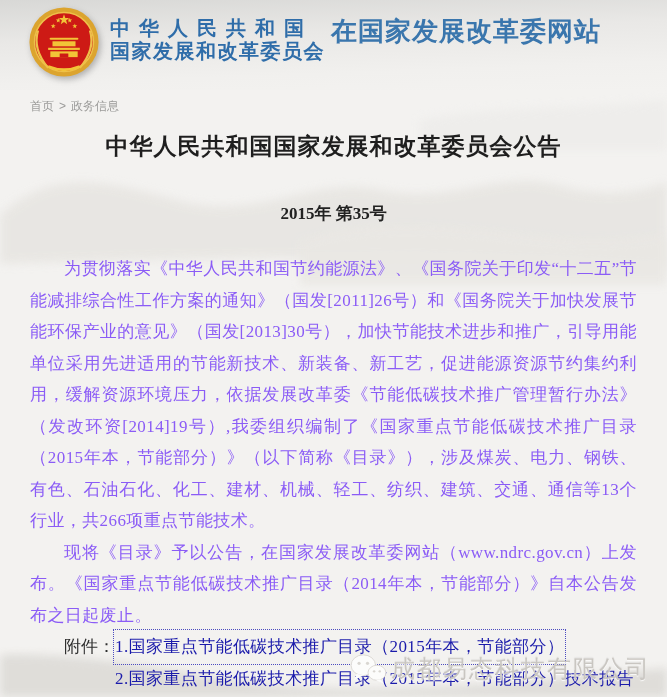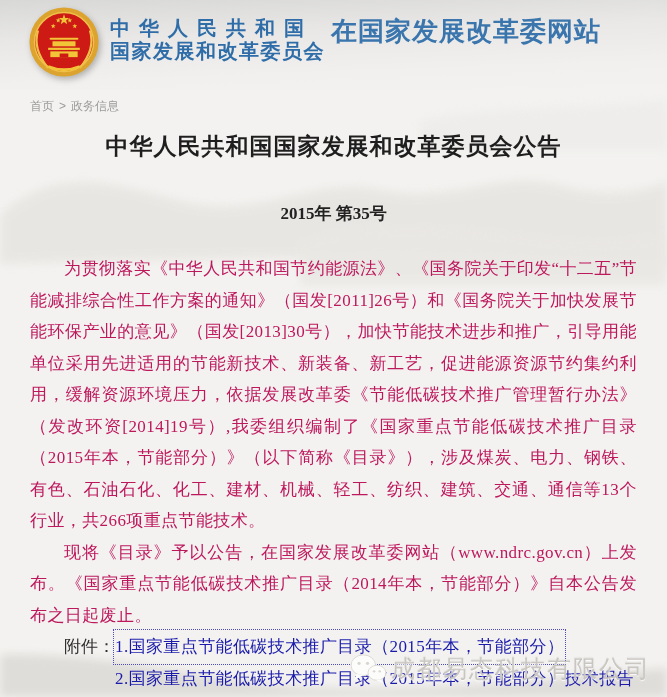--- a/index.html
+++ b/index.html
@@ -34,21 +34,21 @@
   .breadcrumb a{color:#9b9b99;text-decoration:none;}
   .crumb-sep{margin:0 5px;}
 
   
   .doc-title{
     margin:16px 30px 0;text-align:center;
     font-size:23px;font-weight:bold;color:#1e1e1e;letter-spacing:1px;
   }
   .doc-issue{margin-top:40px;text-align:center;font-size:17px;font-weight:bold;color:#222;}
   .doc-para{
-    margin:0 30px;font-size:17px;line-height:31.5px;color:#be185d;
+    margin:0 30px;font-size:17px;line-height:31.5px;color:#8b5cf6;
     text-align:justify;text-indent:2em;letter-spacing:.4px;
   }
   .doc-para.first{margin-top:28px;}
   .attachments{margin:0 30px;padding-left:2em;display:flex;font-size:17px;line-height:31.5px;color:#2e2e2e;}
   .attach-label{white-space:nowrap;}
   .attach-links a{display:table;color:#1b1bab;text-decoration:none;letter-spacing:.4px;}
   .attach-links a.first{outline:1px dotted #4c4cc0;outline-offset:1px;}
 
   
   .watermark{

